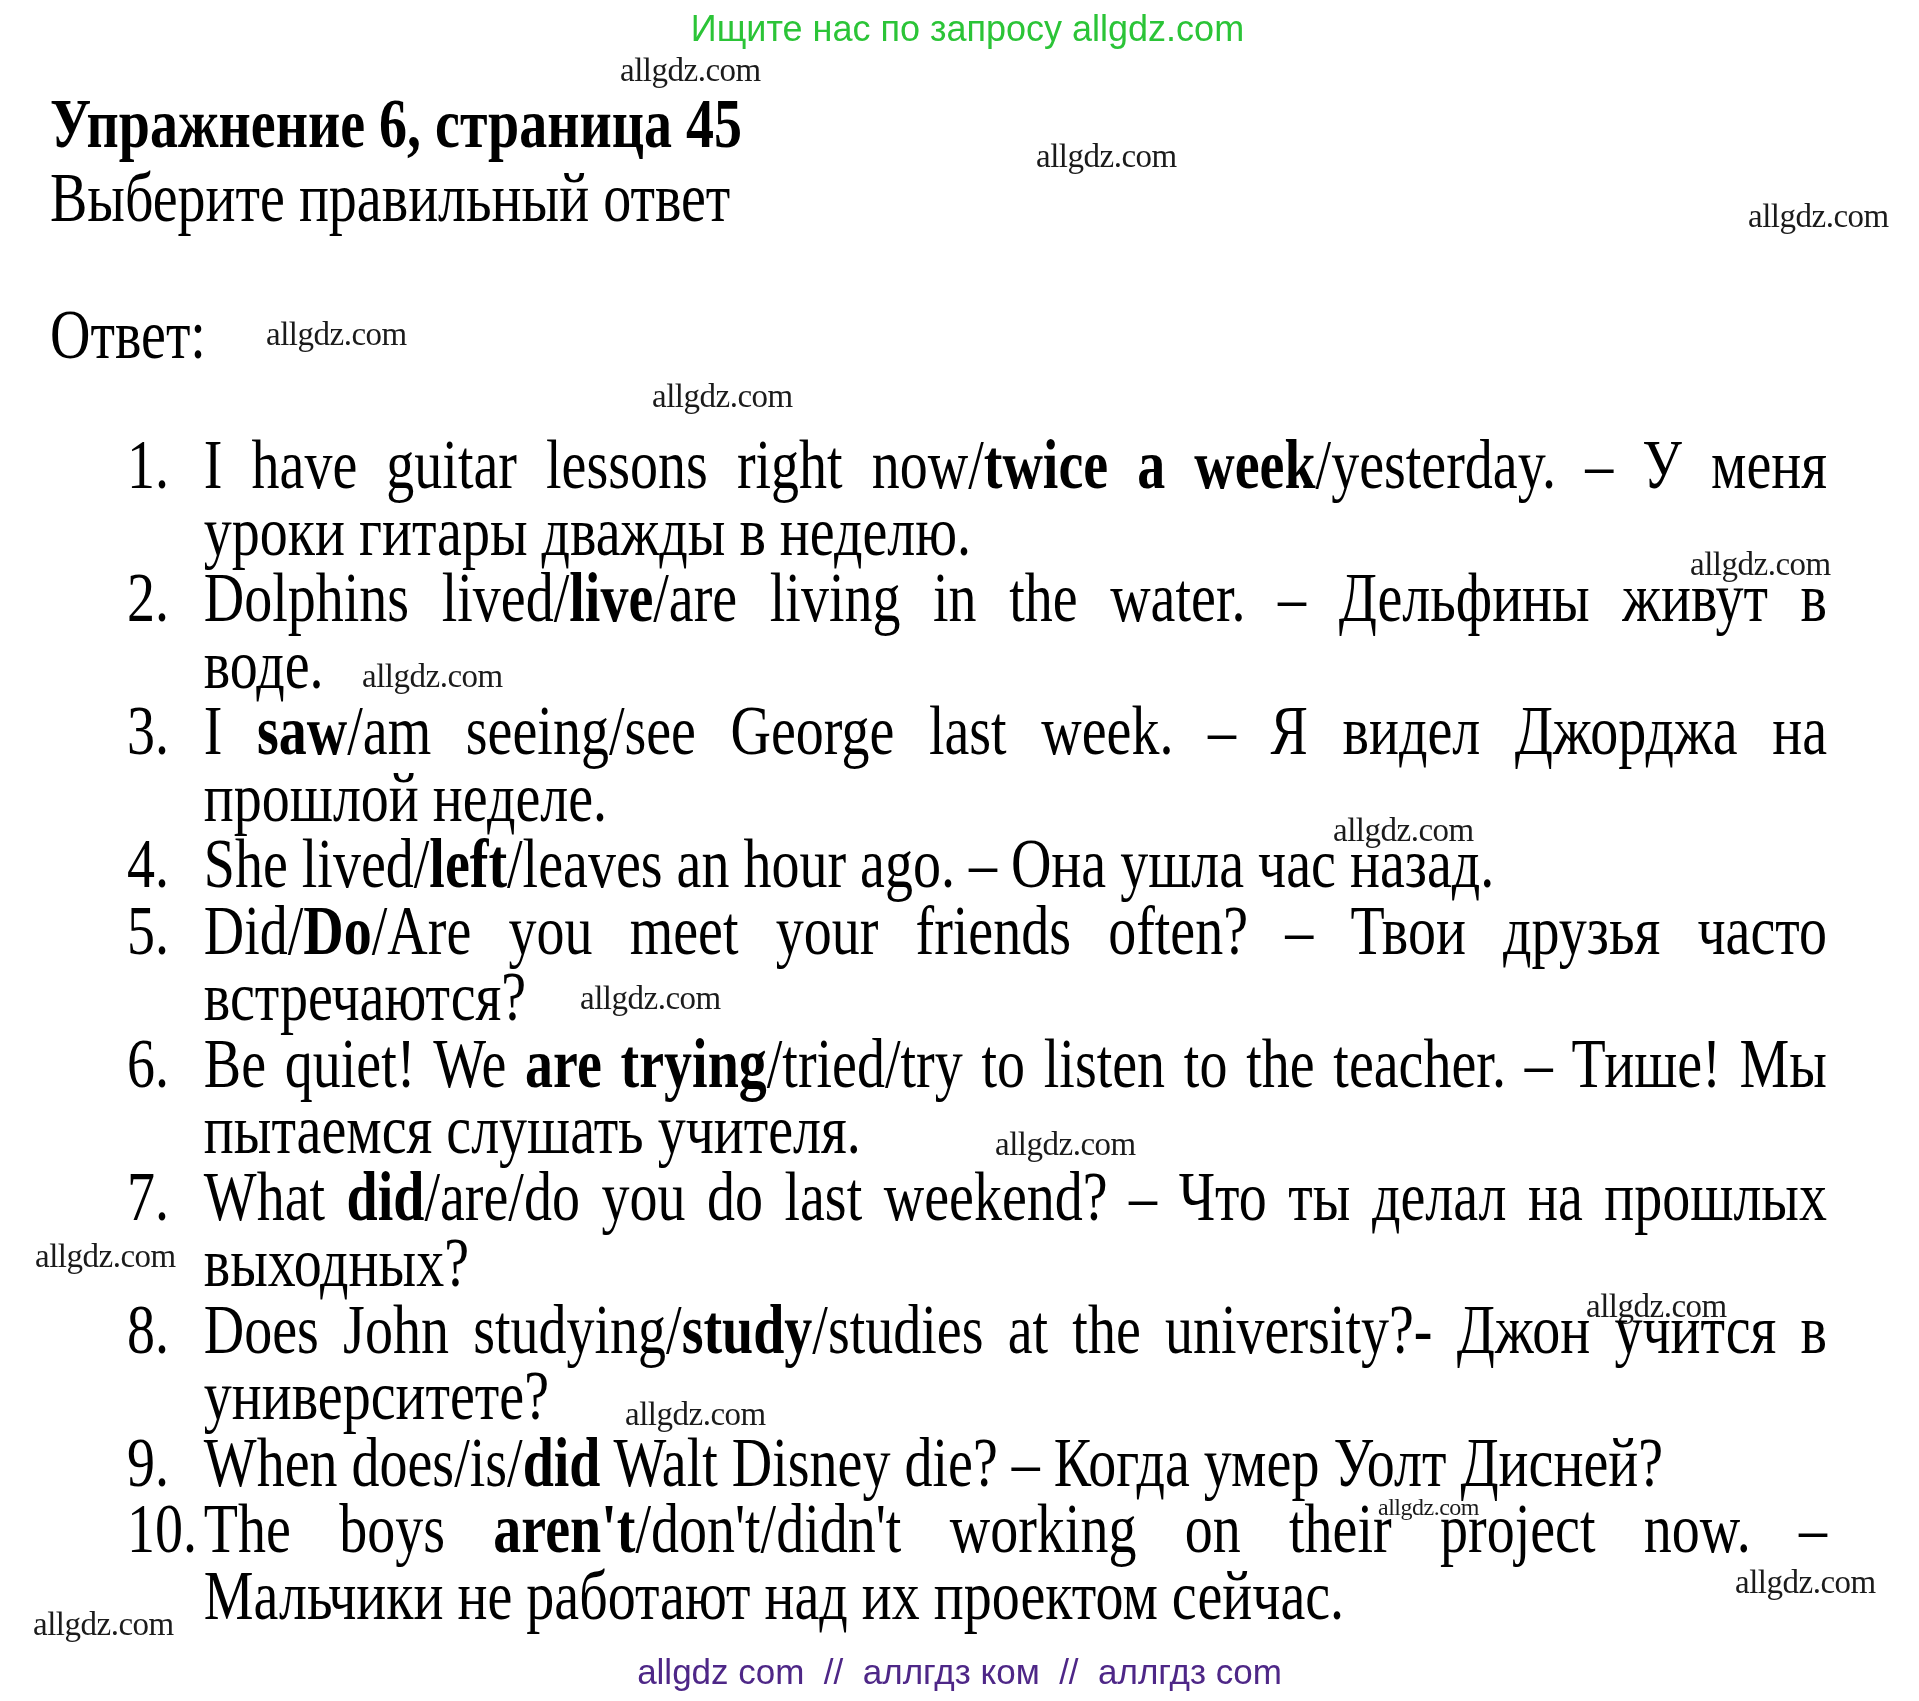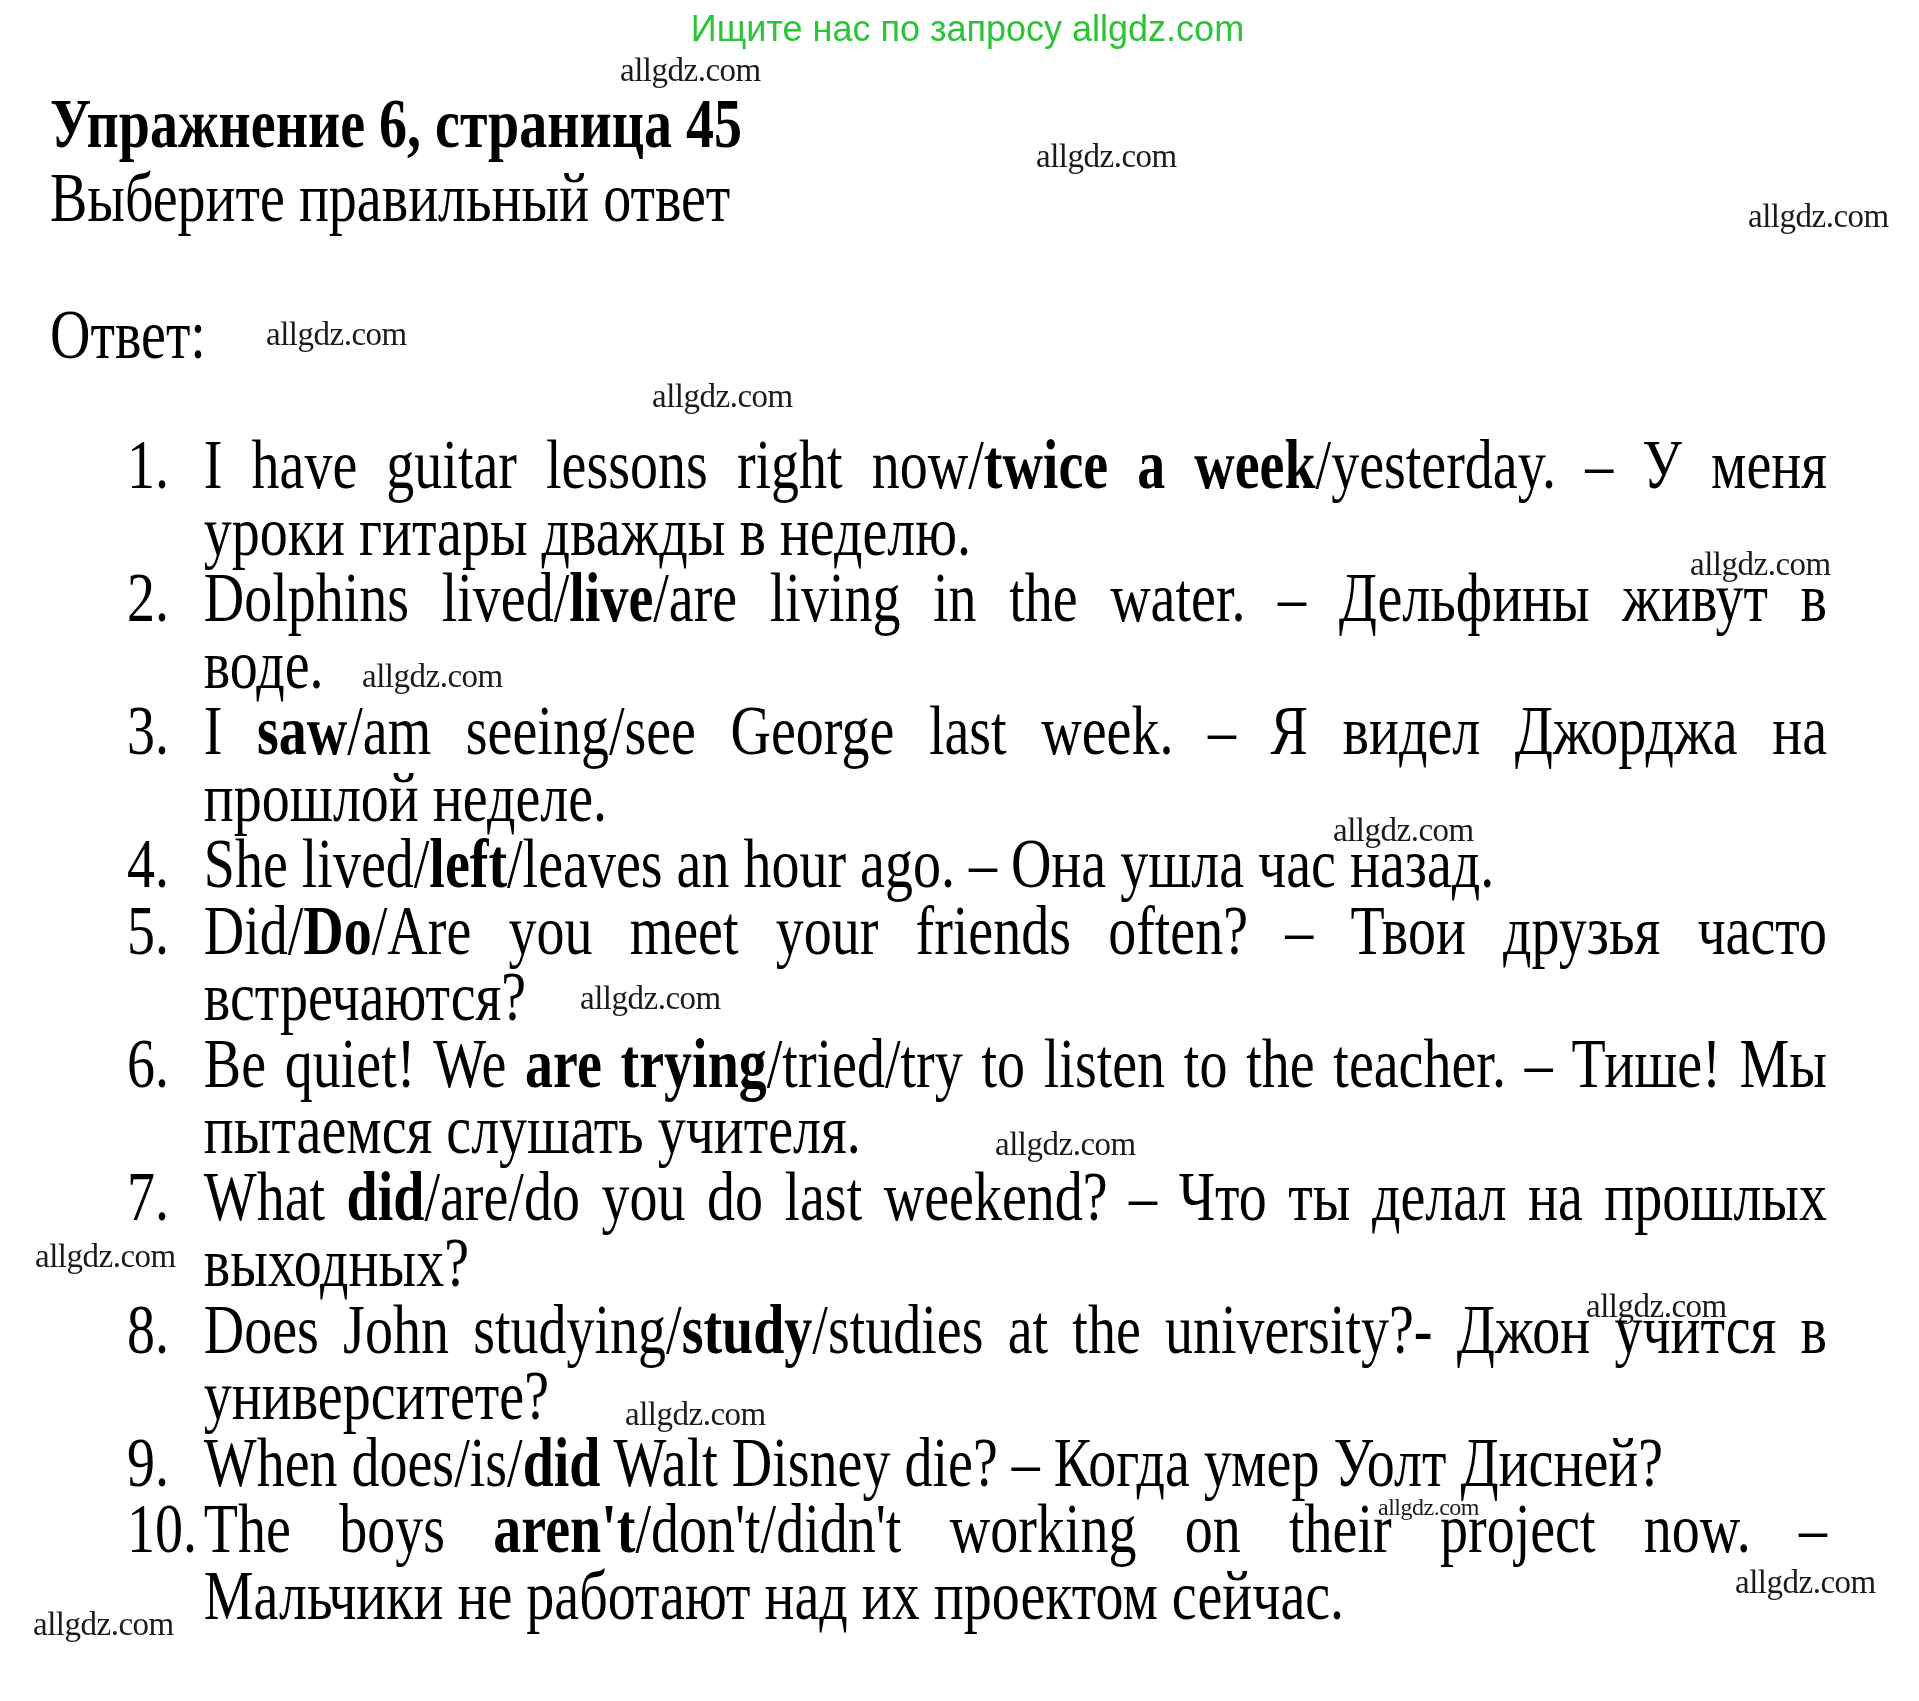--- a/index.html
+++ b/index.html
@@ -143,13 +143,14 @@
         <div class="line cont"><span>университете?</span></div>
       </div>
       <div class="item">
         <div class="line"><span class="num">9.</span><span>When does/is/</span><b>did</b><span> Walt Disney die? – Когда умер Уолт Дисней?</span></div>
       </div>
       <div class="item">
         <div class="line full"><span class="num">10.</span><span>The boys </span><b>aren't</b><span>/don't/didn't working on their project now. –</span></div>
         <div class="line cont"><span>Мальчики не работают над их проектом сейчас.</span></div>
       </div>
     </div>
+  <div class="footer" style="color: rgb(78, 39, 135);">allgdz com  //  аллгдз ком  //  аллгдз com</div>
 </div>
 
 </body></html>

